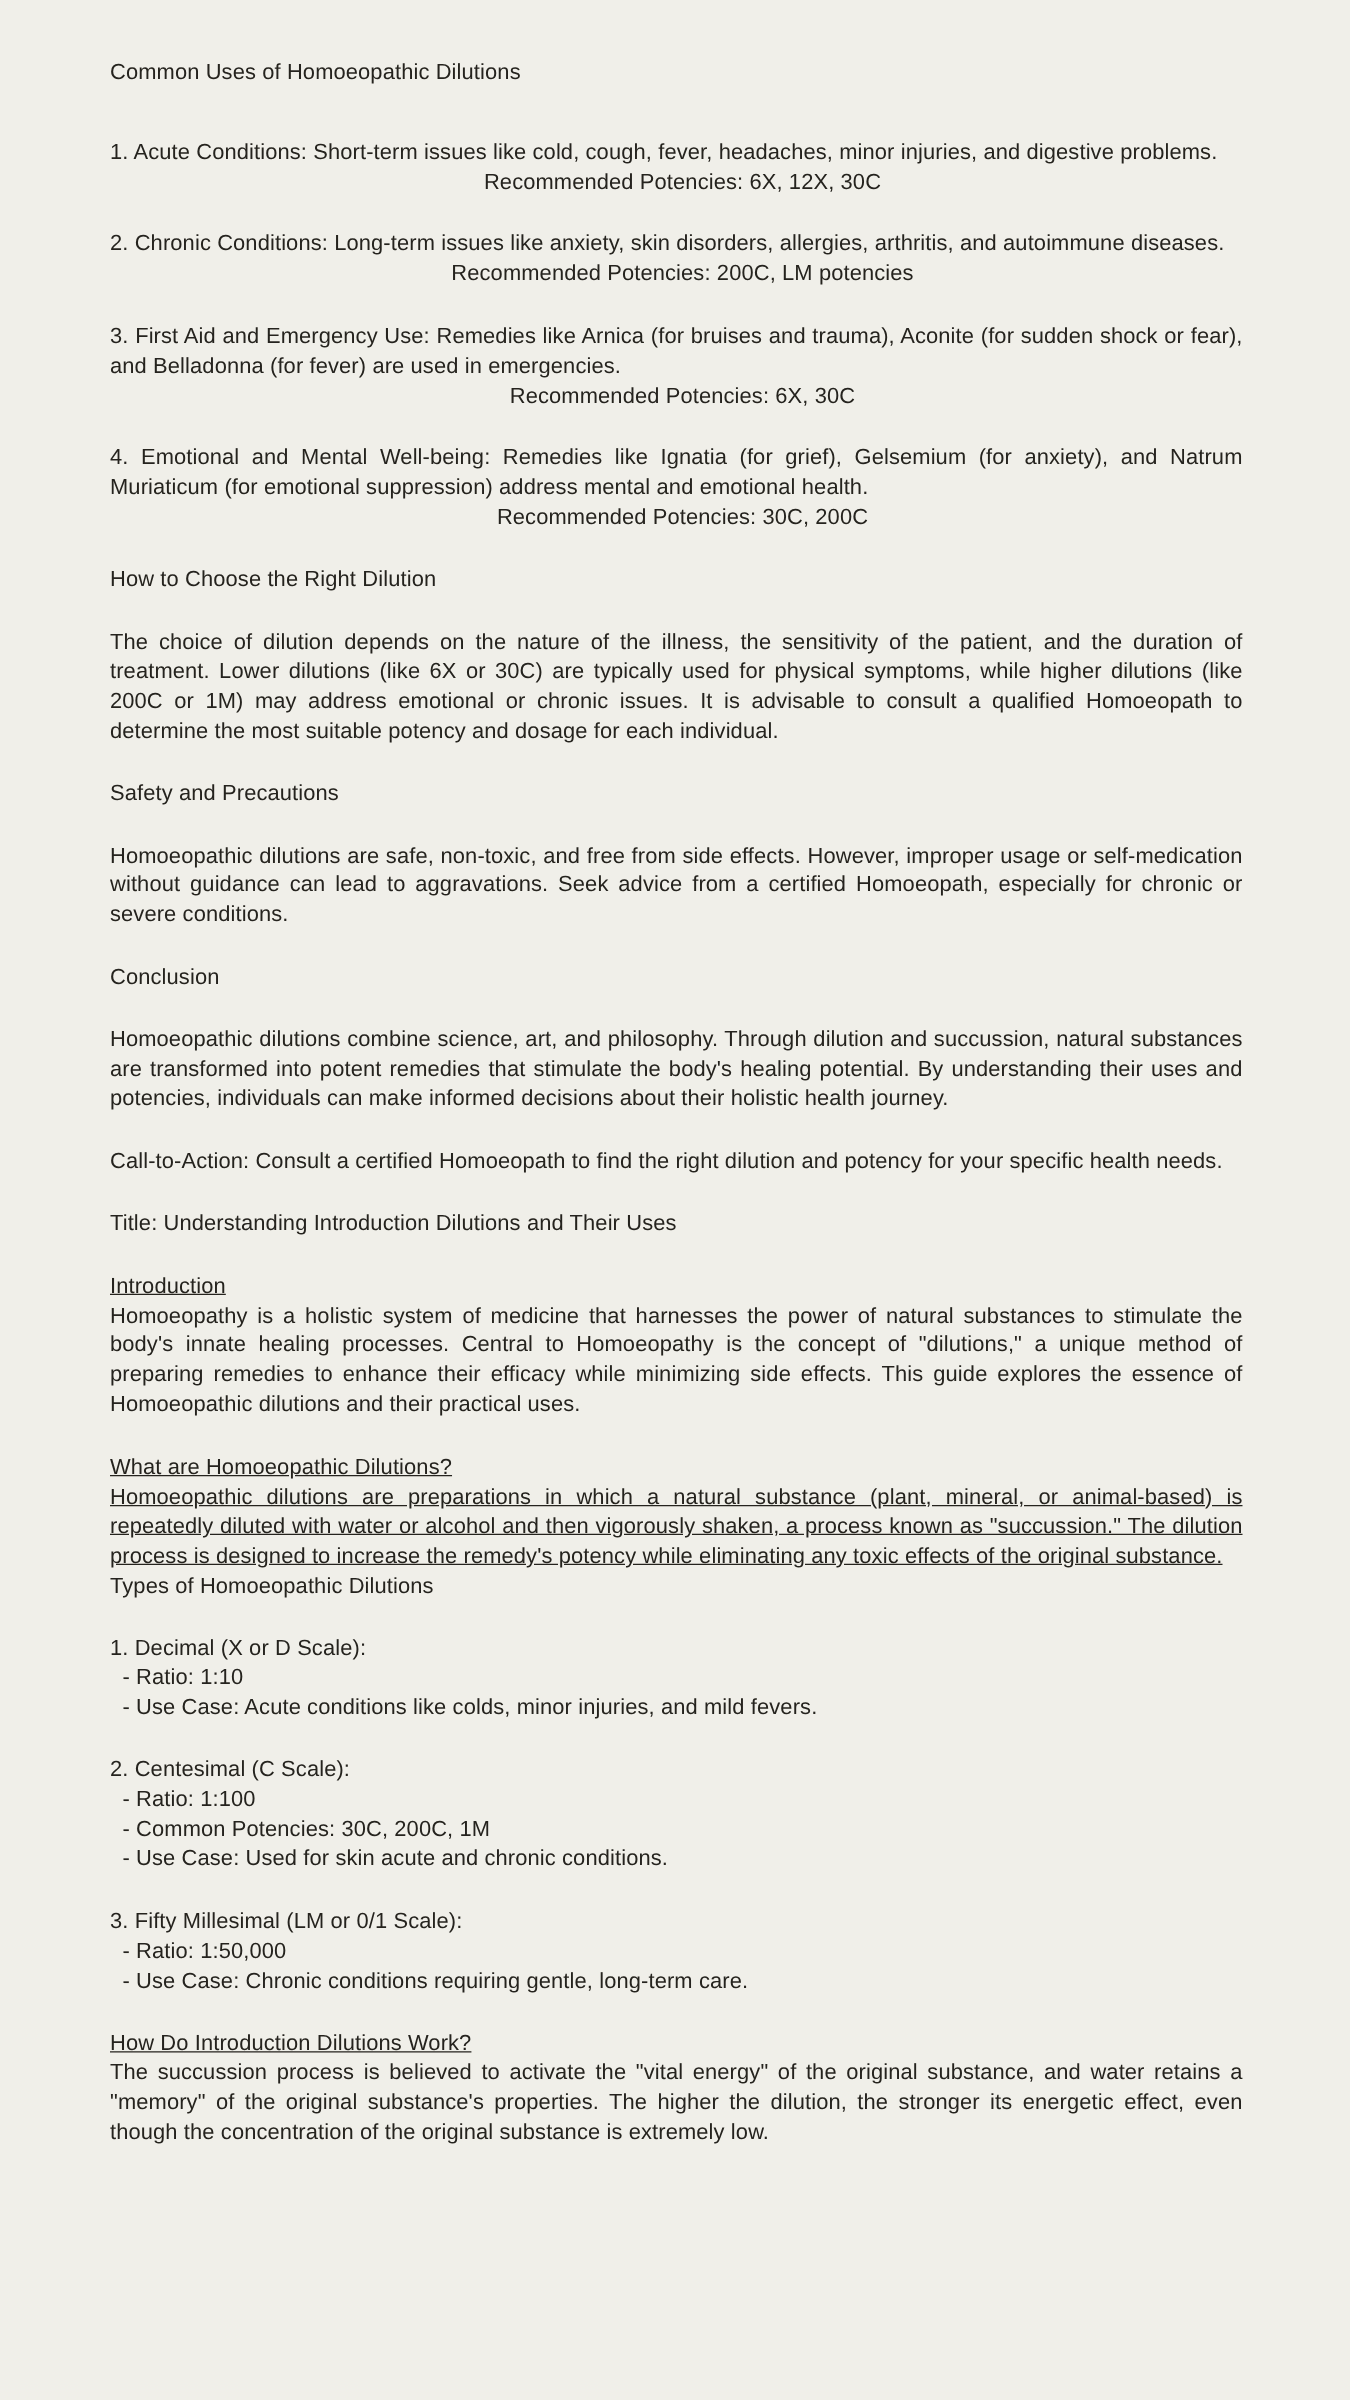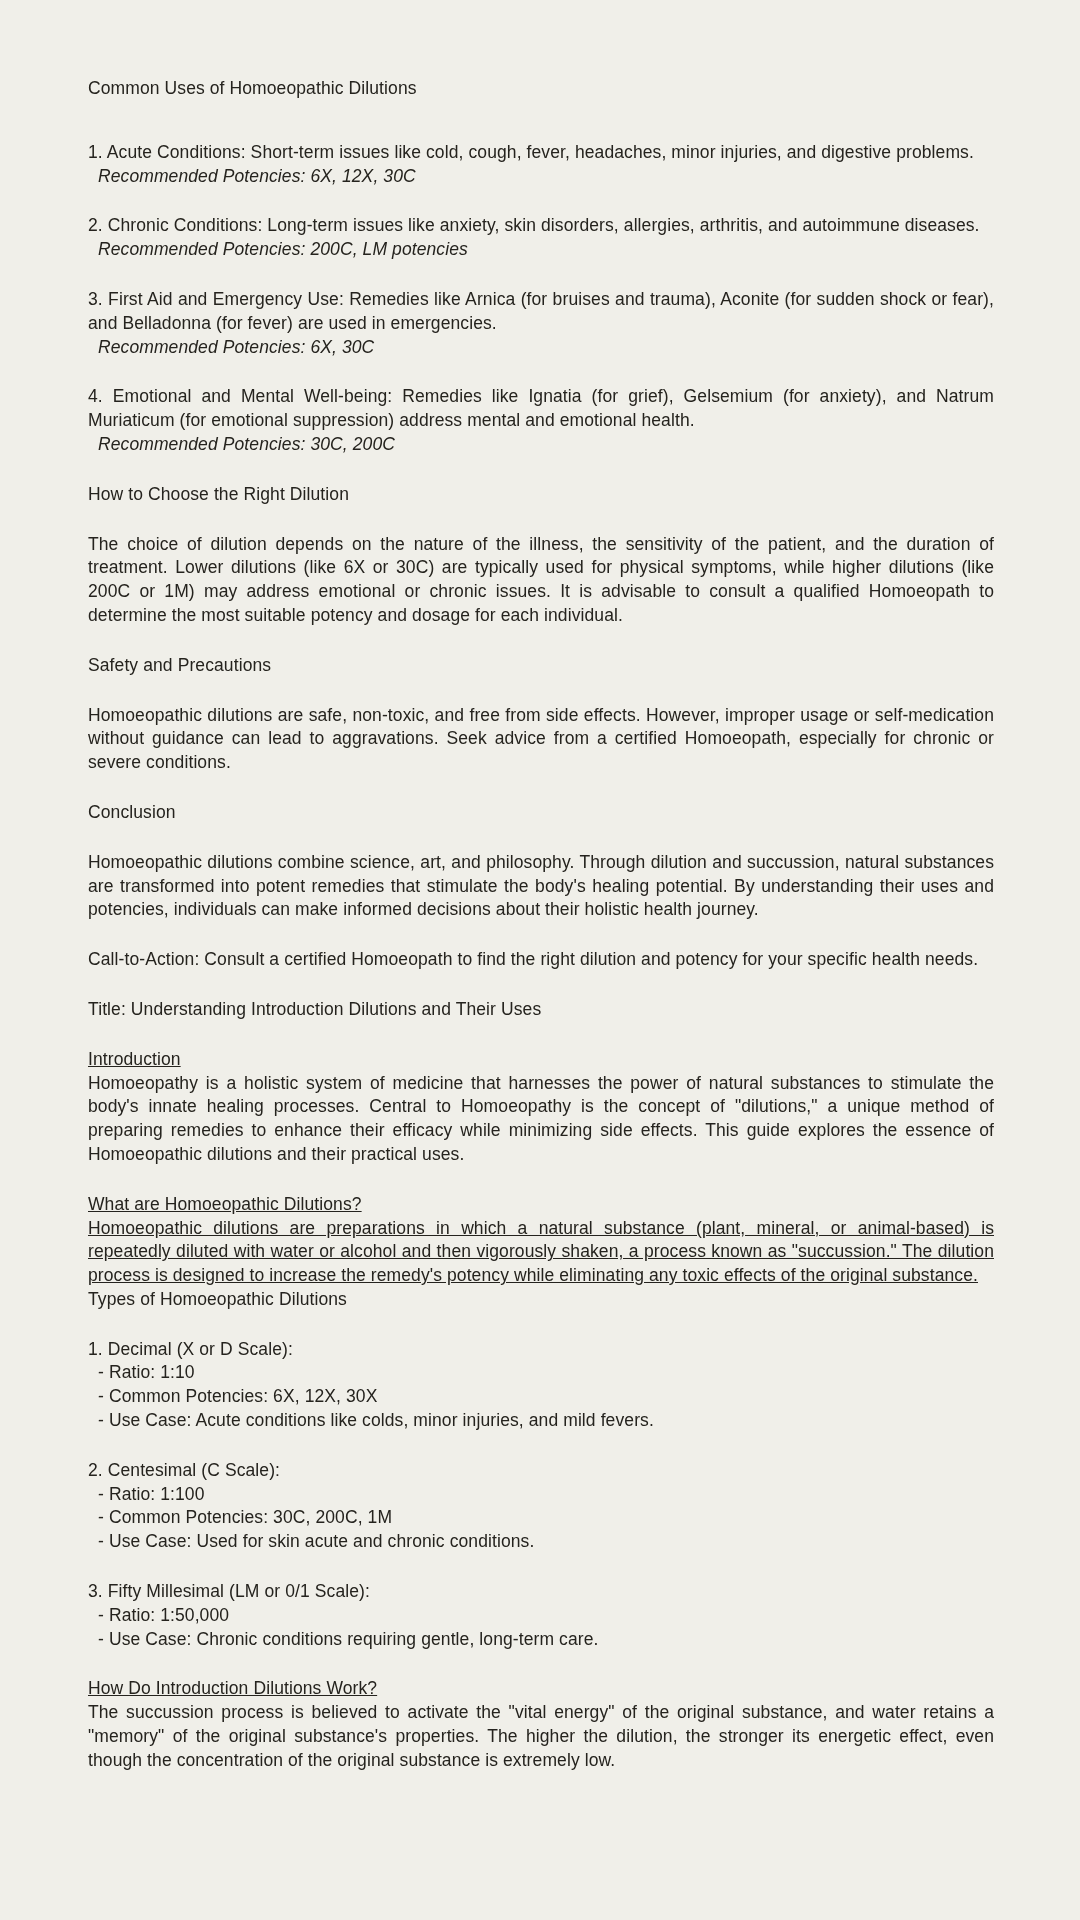--- a/index.html
+++ b/index.html
@@ -10,21 +10,21 @@
     overflow: hidden;
   }
   body {
     background: #f0efe9;
     font-family: "Liberation Sans", sans-serif;
     color: #25231e;
   }
   .doc {
     position: absolute;
     left: 88px;
-    top: 77px;
+    top: 46px;
     width: 906px;
     font-size: 17.5px;
     line-height: 23.8px;
     letter-spacing: 0.1px;
   }
   .h, .p {
     margin: 0 0 26px 0;
     font-weight: normal;
     font-size: 17.5px;
   }
@@ -34,22 +34,21 @@
   .h.tight, .p.tight {
     margin-bottom: 0;
     text-decoration: underline;
   }
   .justify {
     text-align: justify;
   }
   .pot-line {
     display: block;
     padding-left: 10px;
-    text-align: left;
-    font-style: italic;
+    text-align: center;
   }
   .detail-line {
     display: block;
     padding-left: 10px;
   }
 </style>
 </head>
 <body>
 
 <div class="doc">
@@ -92,21 +91,20 @@
   <div class="h tight">Introduction</div>
   <p class="p justify">Homoeopathy is a holistic system of medicine that harnesses the power of natural substances to stimulate the body's innate healing processes. Central to Homoeopathy is the concept of "dilutions," a unique method of preparing remedies to enhance their efficacy while minimizing side effects. This guide explores the essence of Homoeopathic dilutions and their practical uses.</p>
 
   <div class="h tight">What are Homoeopathic Dilutions?</div>
   <p class="p tight justify">Homoeopathic dilutions are preparations in which a natural substance (plant, mineral, or animal-based) is repeatedly diluted with water or alcohol and then vigorously shaken, a process known as "succussion." The dilution process is designed to increase the remedy's potency while eliminating any toxic effects of the original substance.</p>
   <div class="h">Types of Homoeopathic Dilutions</div>
 
   <p class="p">
     <span>1. Decimal (X or D Scale):</span>
     <span class="detail-line">- Ratio: 1:10</span>
-    <span class="detail-line">- Common Potencies: 6X, 12X, 30X</span>
     <span class="detail-line">- Use Case: Acute conditions like colds, minor injuries, and mild fevers.</span>
   </p>
 
   <p class="p">
     <span>2. Centesimal (C Scale):</span>
     <span class="detail-line">- Ratio: 1:100</span>
     <span class="detail-line">- Common Potencies: 30C, 200C, 1M</span>
     <span class="detail-line">- Use Case: Used for skin acute and chronic conditions.</span>
   </p>
 

